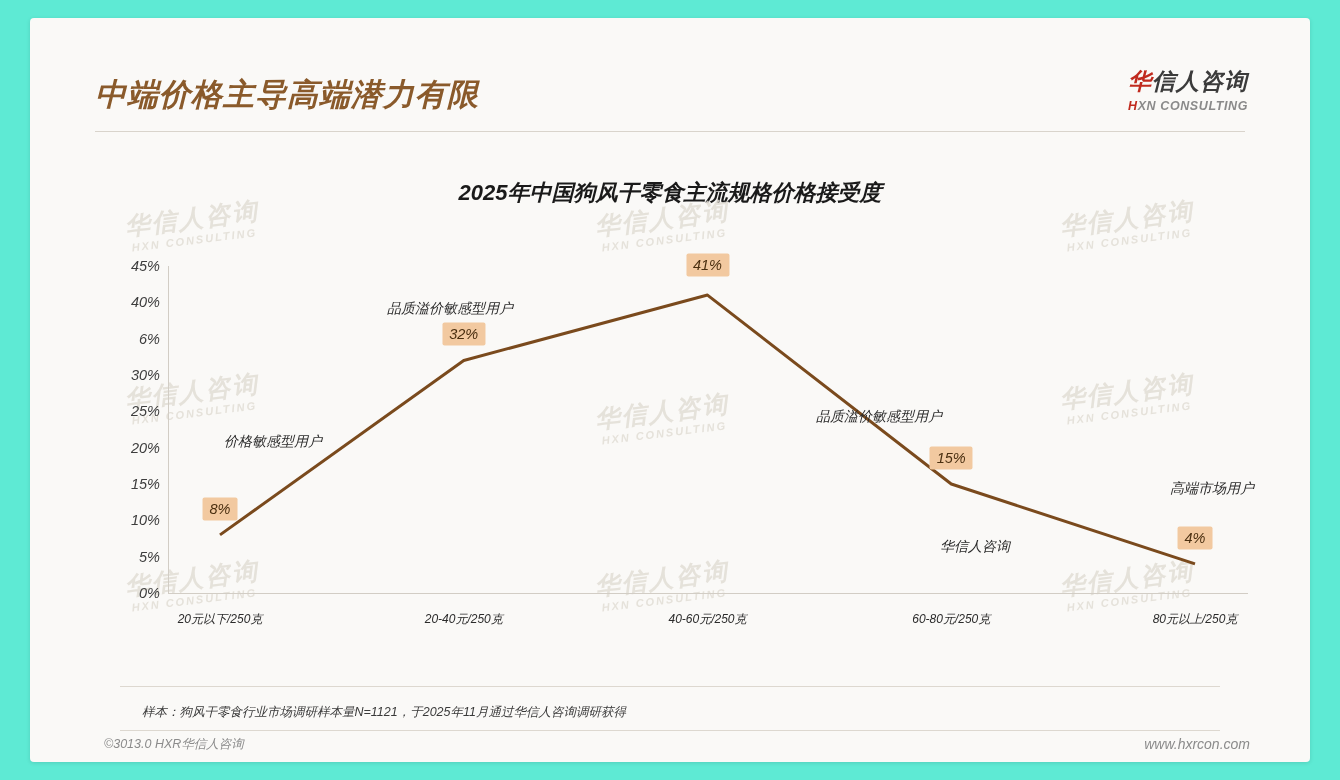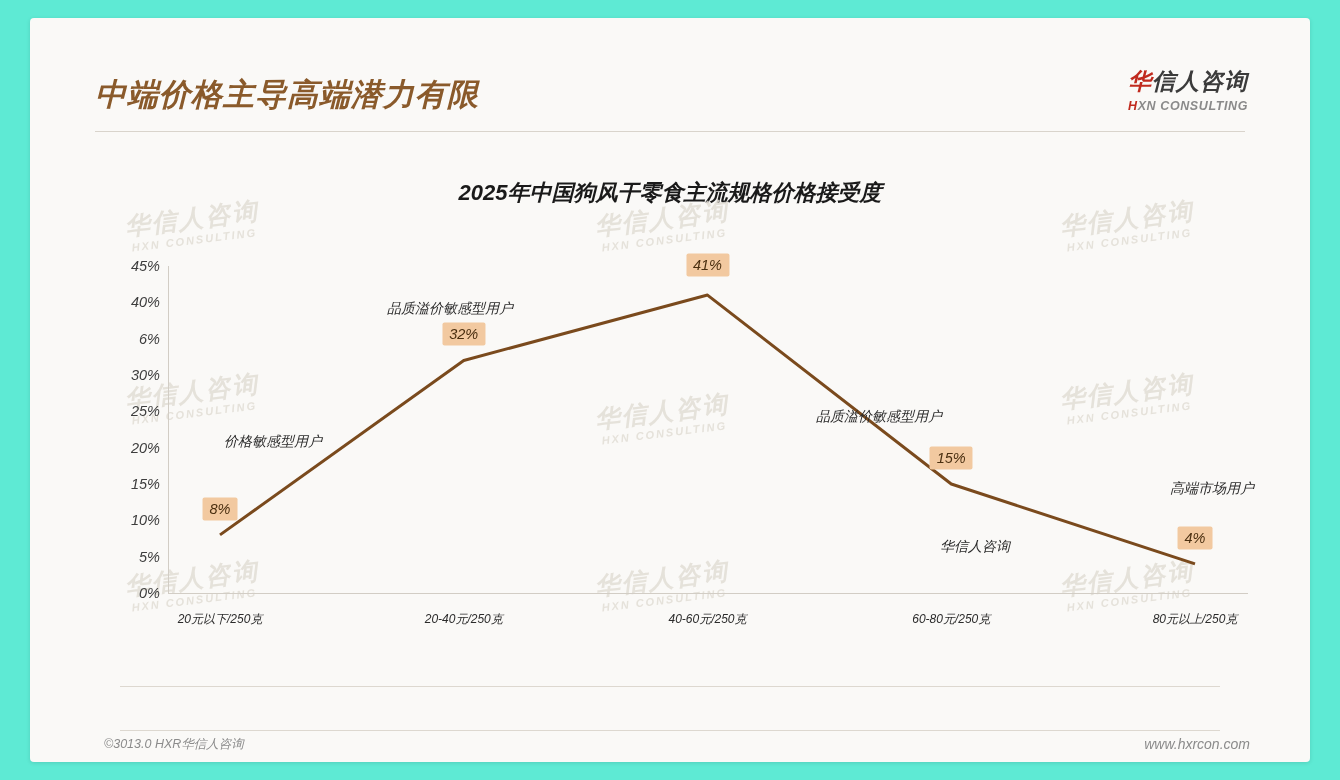--- a/index.html
+++ b/index.html
@@ -299,18 +299,19 @@
         <div class="dlabel" style="left: 861.25px; top: 210px; background: rgb(242, 201, 160);">15%</div>
         <div class="dlabel" style="left: 1105px; top: 289.933px; background: rgb(242, 201, 160);">4%</div>
         <div class="annot" style="left: 183px; top: 185px;">价格敏感型用户</div>
         <div class="annot" style="left: 360px; top: 52px;">品质溢价敏感型用户</div>
         <div class="annot" style="left: 765px; top: 160px; margin-left: 24px;">品质溢价敏感型用户</div>
         <div class="annot" style="left: 885px; top: 290px;">华信人咨询</div>
         <div class="annot" style="left: 1122px; top: 232px;">高端市场用户</div>
       </div>
 
     <div class="foot-rule"></div>
+    <div class="sample-note">样本：狗风干零食行业市场调研样本量N=1121，于2025年11月通过华信人咨询调研获得</div>
     <div class="foot-rule2"></div>
     <div class="copyright">©3013.0 HXR华信人咨询</div>
     <div class="website">www.hxrcon.com</div>
 
   </div>
 </div>
 
 </body></html>

